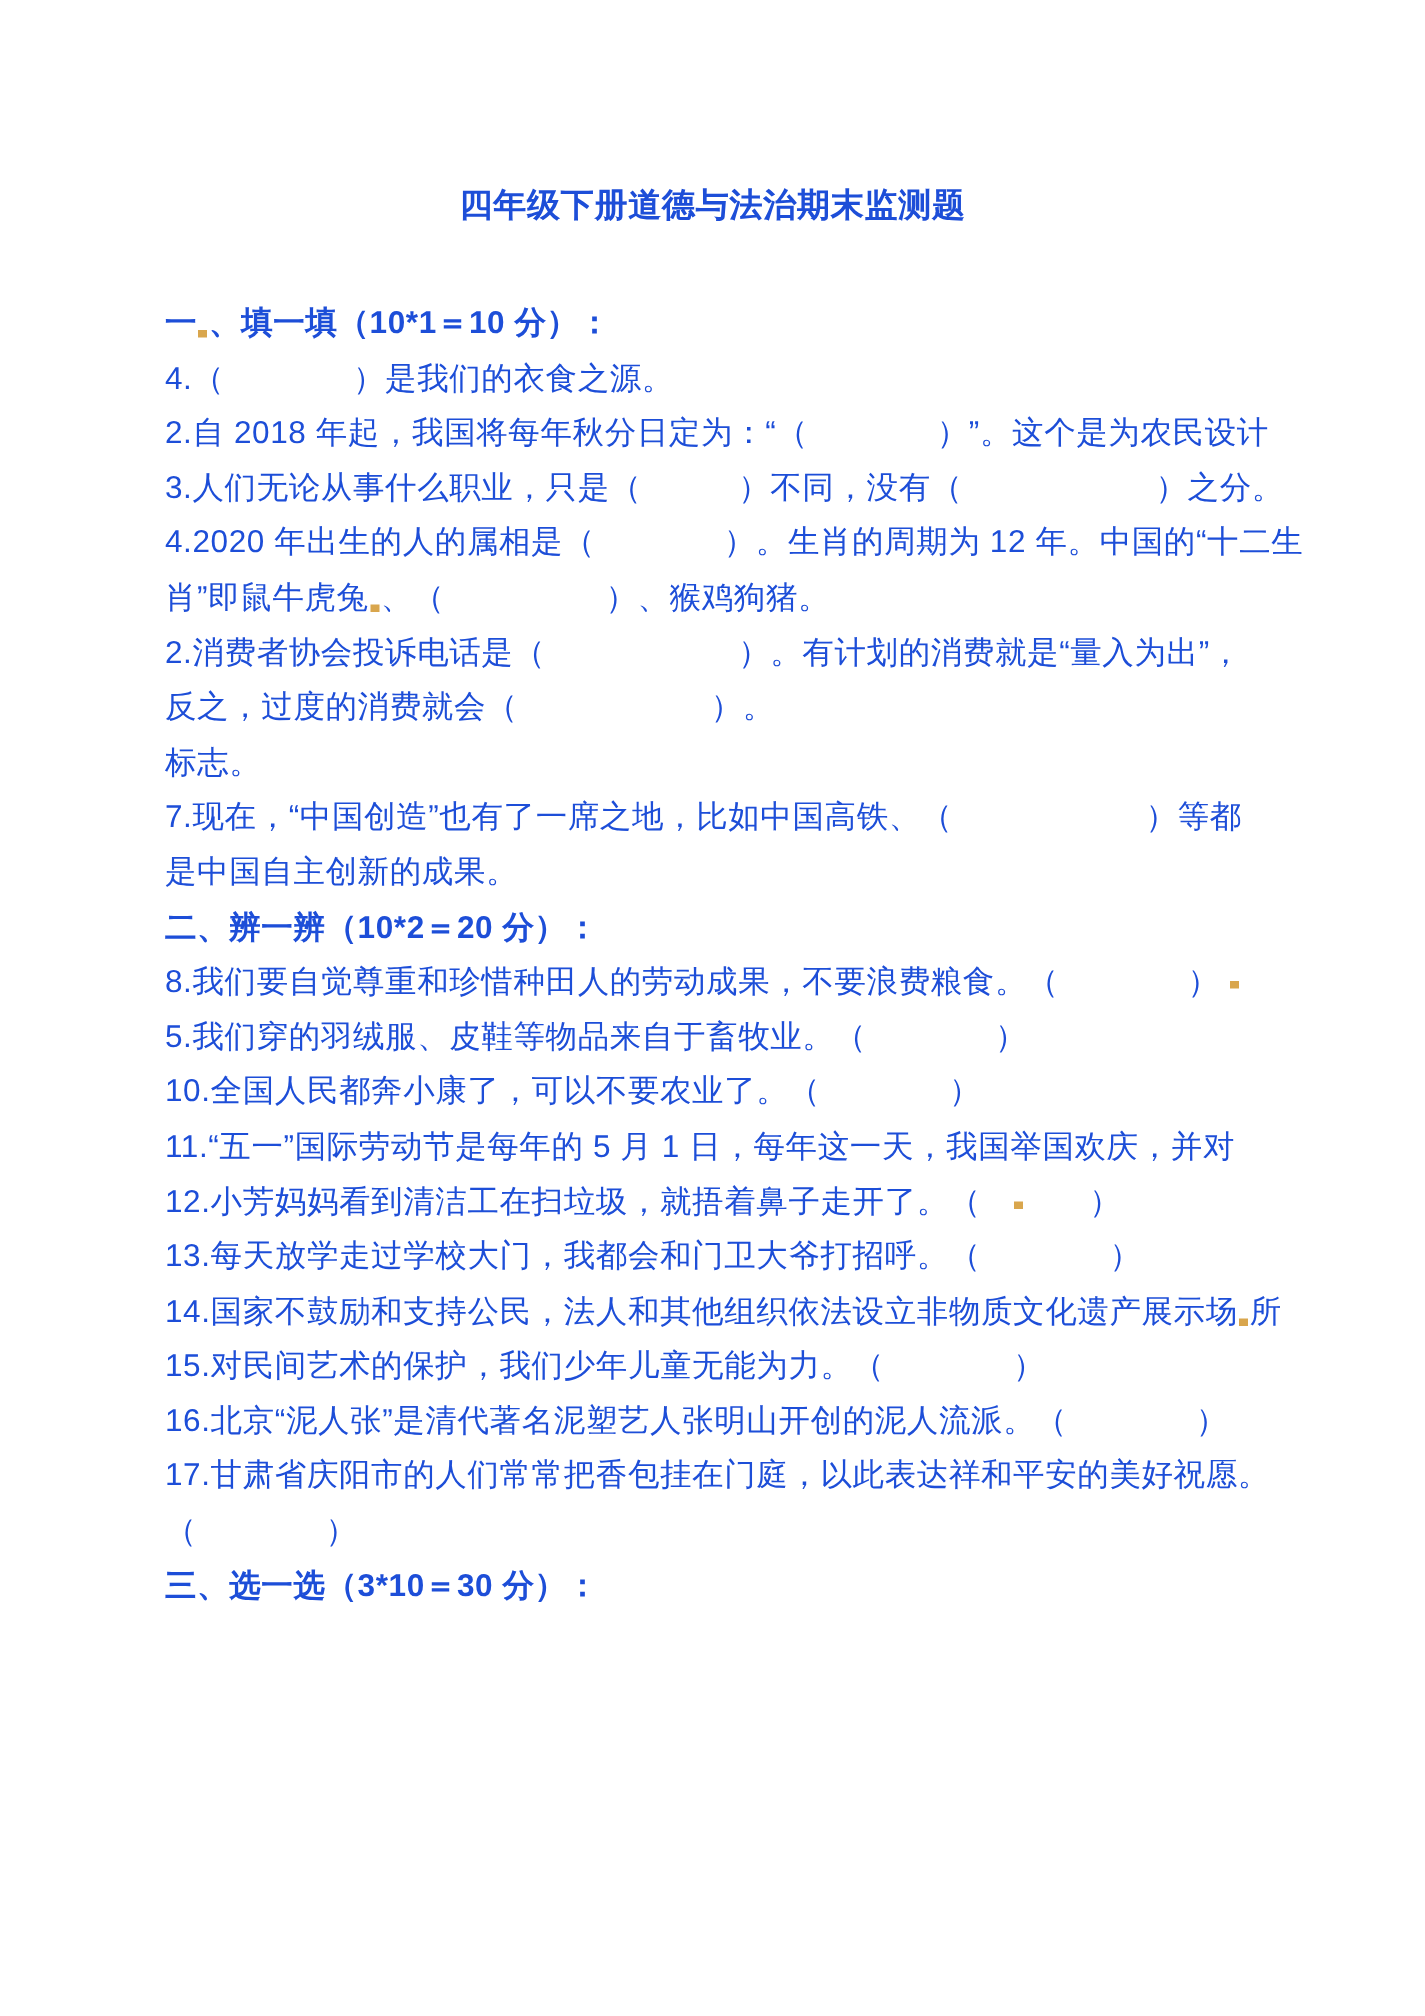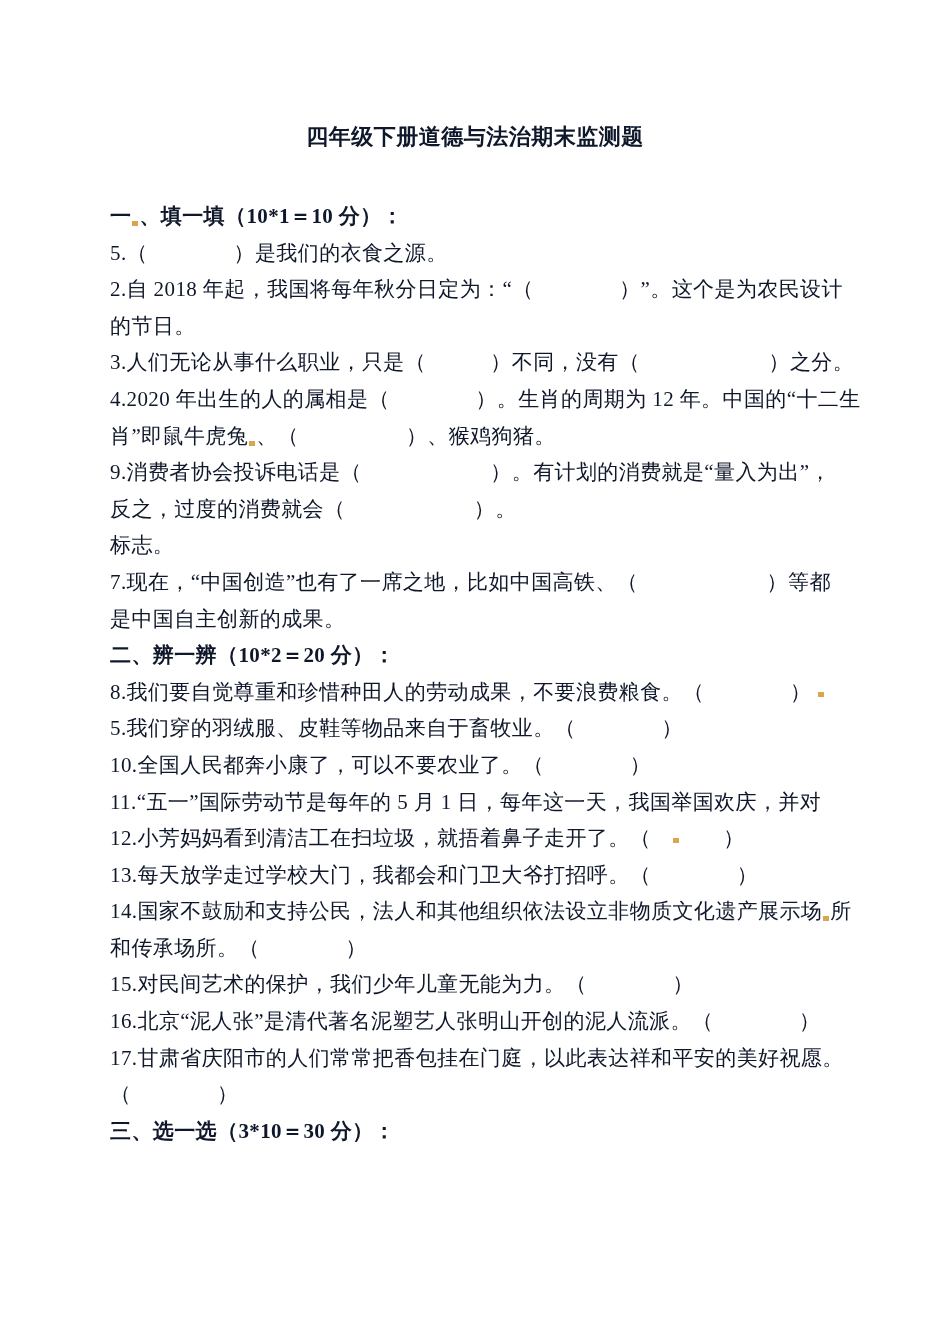--- a/index.html
+++ b/index.html
@@ -1,22 +1,22 @@
 <!DOCTYPE html>
 <html style="--dot-color: #D9A64D;"><head>
 <meta charset="utf-8">
 <style>
   html, body { margin: 0; padding: 0; background: #ffffff; }
   .page {
     position: relative;
     width: 950px;
     height: 1344px;
     background: #ffffff;
-    color: #0f172a;
-    font-family: Liberation Serif, serif;
+    color: #1d4ed8;
+    font-family: Liberation Sans, sans-serif;
     overflow: hidden;
   }
   .doc-title {
     margin: 0;
     padding-top: 122px;
     text-align: center;
     font-size: 22px;
     font-weight: bold;
     line-height: 30px;
     letter-spacing: 0.5px;
@@ -46,39 +46,37 @@
   .dot.b { vertical-align: -3px; margin: 0 1px; }  
   .dot.m { vertical-align: 2px;  margin: 0 1px; }  
 </style>
 </head>
 <body>
 
 <div class="page">
   <h1 class="doc-title">四年级下册道德与法治期末监测题</h1>
   <div class="doc-body">
       <p class="line heading">一<span class="dot b"></span>、填一填（10*1＝10 分）：</p>
-      <p class="line">5.（　　　　）是我们的衣食之源。</p>
+      <p class="line">4.（　　　　）是我们的衣食之源。</p>
       <p class="line">2.自 2018 年起，我国将每年秋分日定为：“（　　　　）”。这个是为农民设计</p>
-      <p class="line">的节日。</p>
       <p class="line">3.人们无论从事什么职业，只是（　　　）不同，没有（　　　　　　）之分。</p>
       <p class="line">4.2020 年出生的人的属相是（　　　　）。生肖的周期为 12 年。中国的“十二生</p>
       <p class="line">肖”即鼠牛虎兔<span class="dot b"></span>、（　　　　　）、猴鸡狗猪。</p>
-      <p class="line">9.消费者协会投诉电话是（　　　　　　）。有计划的消费就是“量入为出”，</p>
+      <p class="line">2.消费者协会投诉电话是（　　　　　　）。有计划的消费就是“量入为出”，</p>
       <p class="line">反之，过度的消费就会（　　　　　　）。</p>
       <p class="line">标志。</p>
       <p class="line">7.现在，“中国创造”也有了一席之地，比如中国高铁、（　　　　　　）等都</p>
       <p class="line">是中国自主创新的成果。</p>
       <p class="line heading">二、辨一辨（10*2＝20 分）：</p>
       <p class="line">8.我们要自觉尊重和珍惜种田人的劳动成果，不要浪费粮食。（　　　　） <span class="dot m"></span></p>
       <p class="line">5.我们穿的羽绒服、皮鞋等物品来自于畜牧业。（　　　　）</p>
       <p class="line">10.全国人民都奔小康了，可以不要农业了。（　　　　）</p>
       <p class="line">11.“五一”国际劳动节是每年的 5 月 1 日，每年这一天，我国举国欢庆，并对</p>
       <p class="line">12.小芳妈妈看到清洁工在扫垃圾，就捂着鼻子走开了。（　<span class="dot m"></span>　　）</p>
       <p class="line">13.每天放学走过学校大门，我都会和门卫大爷打招呼。（　　　　）</p>
       <p class="line">14.国家不鼓励和支持公民，法人和其他组织依法设立非物质文化遗产展示场<span class="dot b"></span>所</p>
-      <p class="line">和传承场所。（　　　　）</p>
       <p class="line">15.对民间艺术的保护，我们少年儿童无能为力。（　　　　）</p>
       <p class="line">16.北京“泥人张”是清代著名泥塑艺人张明山开创的泥人流派。（　　　　）</p>
       <p class="line">17.甘肃省庆阳市的人们常常把香包挂在门庭，以此表达祥和平安的美好祝愿。</p>
       <p class="line">（　　　　）</p>
       <p class="line heading">三、选一选（3*10＝30 分）：</p>
     </div>
 </div>
 
 </body></html>

